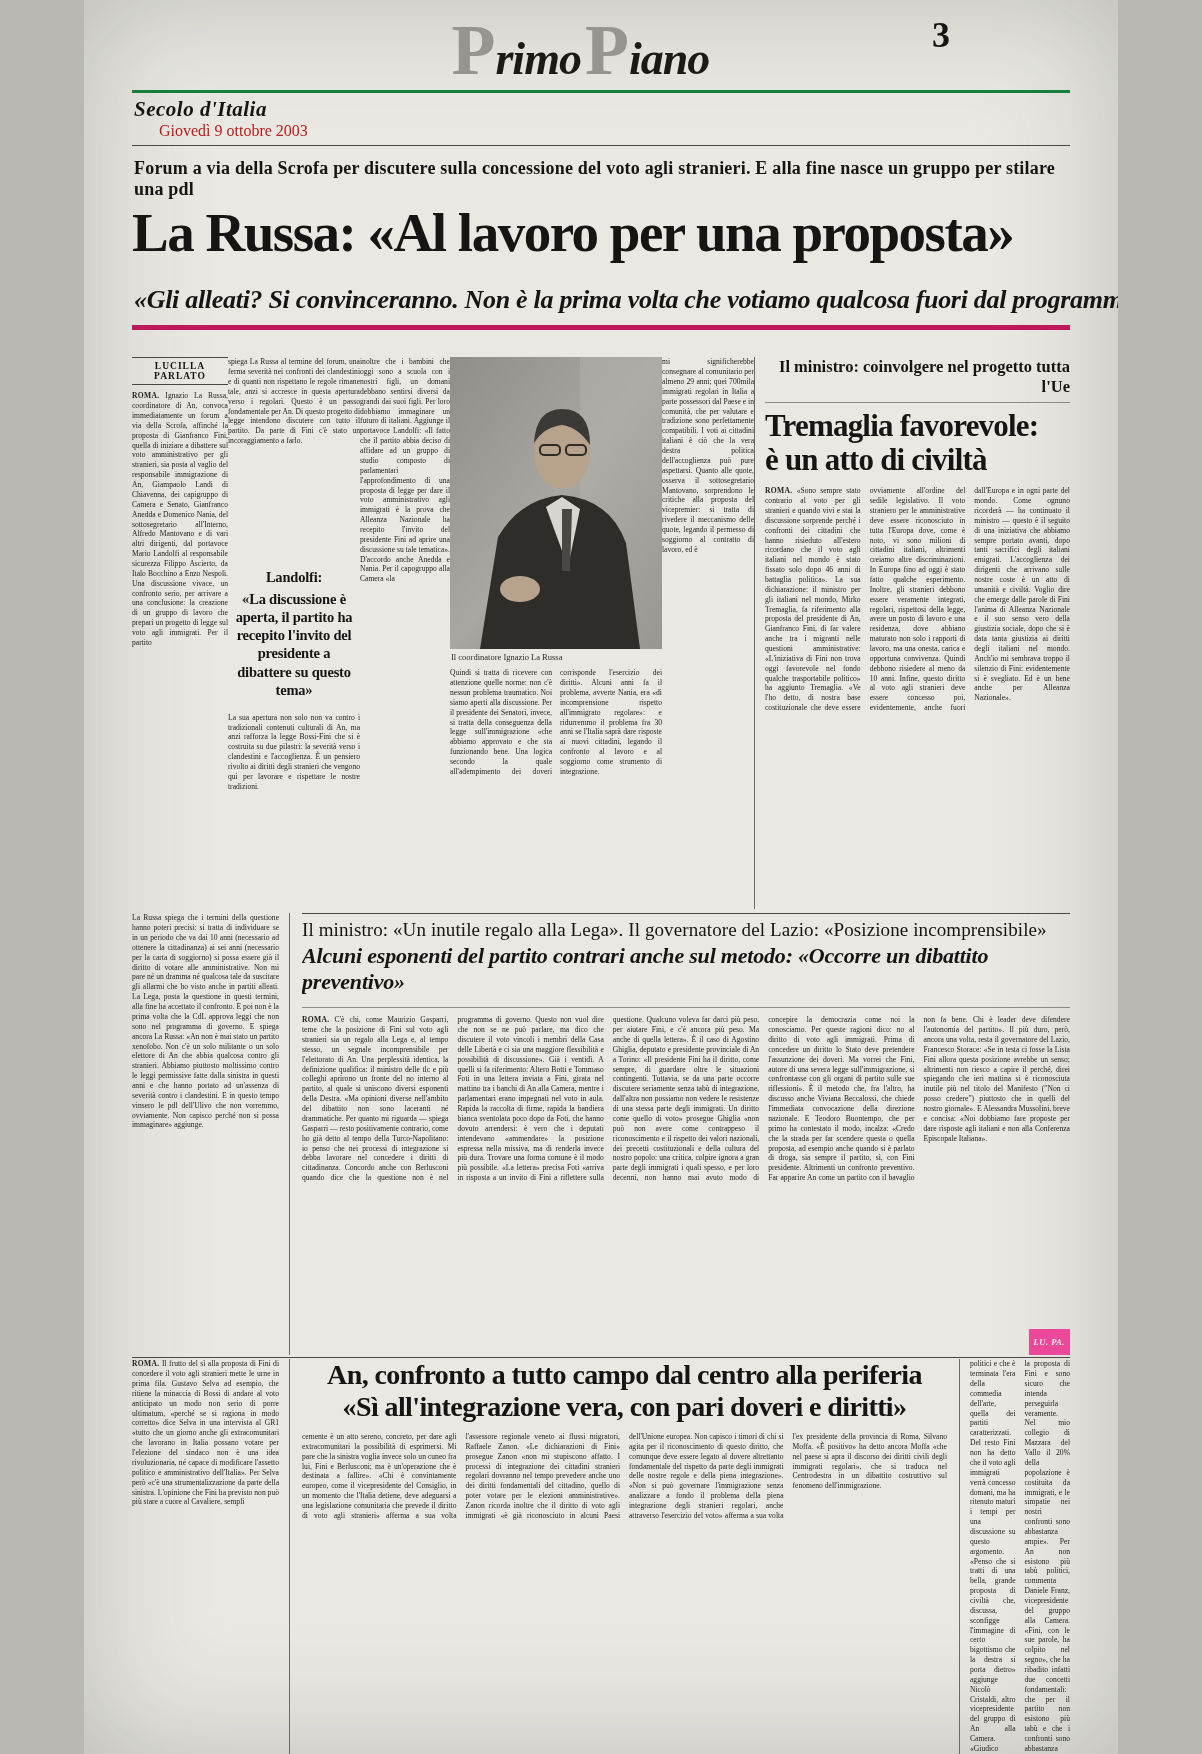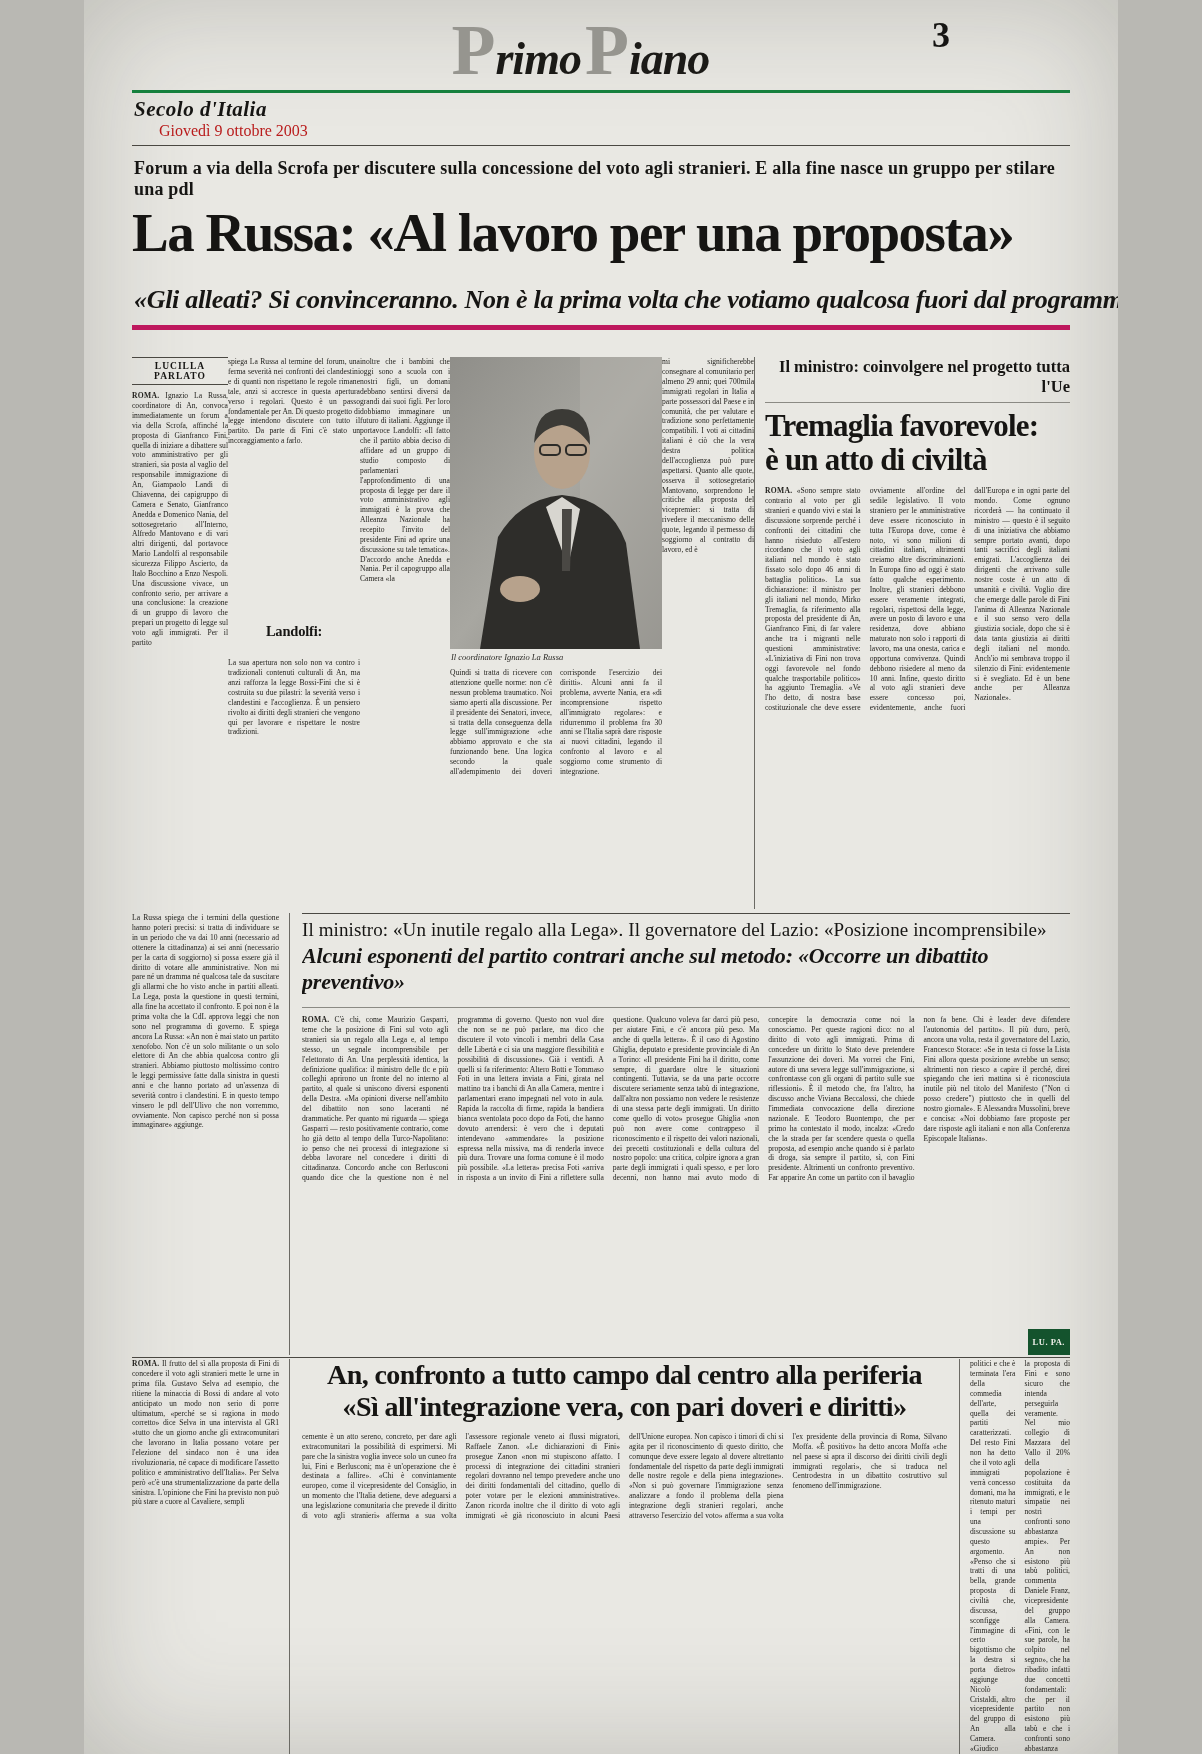--- a/index.html
+++ b/index.html
@@ -32,37 +32,37 @@
   
   .lead{display:grid;grid-template-columns:96px 132px 90px 212px 92px 1fr;height:552px;margin-bottom:4px;margin-top:27px;}
   .byline{font-size:9.5px;font-weight:bold;text-align:center;letter-spacing:1px;
     border-top:1px solid #4a4842;border-bottom:1px solid #4a4842;padding:3px 0;margin-bottom:6px;}
   .colflex{display:flex;flex-direction:column;overflow:hidden;}
   .colflex .fill{flex:1;overflow:hidden;}
   .pullquote{padding:14px 2px;text-align:center;font-weight:bold;font-size:14.5px;line-height:1.25;letter-spacing:-.2px;}
   .pq-name{margin-bottom:4px;}
   .photo-wrap{display:flex;flex-direction:column;overflow:hidden;}
   .photo{width:100%;height:292px;background:#9d9c97;flex:none;}
-  .caption{font-size:8.5px;color:#2c2b27;padding:3px 1px 6px 1px;flex:none;font-style:italic;}
+  .caption{font-size:8.5px;color:#2c2b27;padding:3px 1px 6px 1px;flex:none;}
   .belowphoto{flex:1;column-count:2;column-gap:8px;overflow:hidden;}
   
   .tremaglia{border-left:1px solid #6b6a64;padding-left:10px;display:flex;flex-direction:column;overflow:hidden;}
   .t-kicker{font-size:16.5px;font-weight:bold;border-bottom:1px solid #8b8a84;padding-bottom:5px;margin-bottom:6px;text-align:right;}
   .t-headline{font-size:31px;font-weight:bold;line-height:1.08;letter-spacing:-.8px;margin-bottom:10px;}
   .t-body{flex:1;column-count:3;column-gap:9px;overflow:hidden;}
   
   .middle{display:grid;grid-template-columns:158px 1fr;gap:12px;height:442px;margin-bottom:2px;}
   .m-left{border-right:1px solid #6b6a64;padding-right:10px;overflow:hidden;}
   .m-main{border-top:1px solid #4a4842;padding-top:5px;display:flex;flex-direction:column;overflow:hidden;}
   .g-kicker{font-size:19px;margin-bottom:2px;letter-spacing:.1px;}
   .g-headline{font-size:43px;font-weight:bold;letter-spacing:-1px;line-height:1.02;margin-bottom:4px;}
   .g-subhead{font-size:22px;font-style:italic;font-weight:bold;letter-spacing:-.2px;border-bottom:1px solid #8b8a84;padding-bottom:12px;margin-bottom:7px;}
   .g-body{flex:1;column-count:5;column-gap:9px;overflow:hidden;}
   .signature{text-align:right;margin-top:3px;}
-  .signature span{display:inline-block;background:#14532d;color:#f1f0eb;font-size:8.5px;font-weight:bold;padding:8px 5px;letter-spacing:.5px;}
+  .signature span{display:inline-block;background:#ec4899;color:#f1f0eb;font-size:8.5px;font-weight:bold;padding:8px 5px;letter-spacing:.5px;font-style:italic;}
   
   .bottom{display:grid;grid-template-columns:158px 645px 1fr;gap:12px;height:438px;
     border-top:1px solid #4a4842;padding-top:1px;}
   .b-left{border-right:1px solid #6b6a64;padding-right:10px;overflow:hidden;}
   .b-center{display:flex;flex-direction:column;overflow:hidden;}
   .b-headline{font-size:28px;font-weight:bold;letter-spacing:-.6px;line-height:1.12;text-align:center;margin-bottom:10px;}
   .b-body{flex:1;column-count:4;column-gap:9px;overflow:hidden;}
   .b-right{border-left:1px solid #6b6a64;padding-left:10px;column-count:2;column-gap:9px;overflow:hidden;}
   .pre{white-space:pre-line;}
 </style>
@@ -95,20 +95,21 @@
       <div class="bodytext fill">
         <b>ROMA.</b>
         <span>Ignazio La Russa, coordinatore di An, convoca immediatamente un forum a via della Scrofa, affinché la proposta di Gianfranco Fini, quella di iniziare a dibattere sul voto amministrativo per gli stranieri, sia posta al vaglio del responsabile immigrazione di An, Giampaolo Landi di Chiavenna, dei capigruppo di Camera e Senato, Gianfranco Anedda e Domenico Nania, del sottosegretario all'Interno, Alfredo Mantovano e di vari altri dirigenti, dal portavoce Mario Landolfi al responsabile sicurezza Filippo Ascierto, da Italo Bocchino a Enzo Nespoli. Una discussione vivace, un confronto serio, per arrivare a una conclusione: la creazione di un gruppo di lavoro che prepari un progetto di legge sul voto agli immigrati. Per il partito</span>
       </div>
     </div>
 
     <div class="colflex">
       <div class="bodytext fill">spiega La Russa al termine del forum, una ferma severità nei confronti dei clandestini e di quanti non rispettano le regole rimane tale, anzi si accresce in questa apertura verso i regolari. Questo è un passo fondamentale per An. Di questo progetto di legge intendono discutere con tutto il partito. Da parte di Fini c'è stato un incoraggiamento a farlo.</div>
       <div class="pullquote">
         <div class="pq-name">Landolfi:</div>
+        <div class="pre">«La discussione è aperta, il partito ha recepito l'invito del presidente a dibattere su questo tema»</div>
       </div>
       <div class="bodytext fill">La sua apertura non solo non va contro i tradizionali contenuti culturali di An, ma anzi rafforza la legge Bossi-Fini che si è costruita su due pilastri: la severità verso i clandestini e l'accoglienza. È un pensiero rivolto ai diritti degli stranieri che vengono qui per lavorare e rispettare le nostre tradizioni.</div>
     </div>
 
     <div class="bodytext">inoltre che i bambini che oggi sono a scuola con i nostri figli, un domani debbano sentirsi diversi da grandi dai suoi figli. Per loro dobbiamo immaginare un futuro di italiani. Aggiunge il portavoce Landolfi: «Il fatto che il partito abbia deciso di affidare ad un gruppo di studio composto di parlamentari l'approfondimento di una proposta di legge per dare il voto amministrativo agli immigrati è la prova che Alleanza Nazionale ha recepito l'invito del presidente Fini ad aprire una discussione su tale tematica». D'accordo anche Anedda e Nania. Per il capogruppo alla Camera «la</div>
 
     <div class="photo-wrap">
       <div class="photo">
         <svg width="100%" height="100%" viewBox="0 0 212 292" preserveAspectRatio="none">
           <defs>

